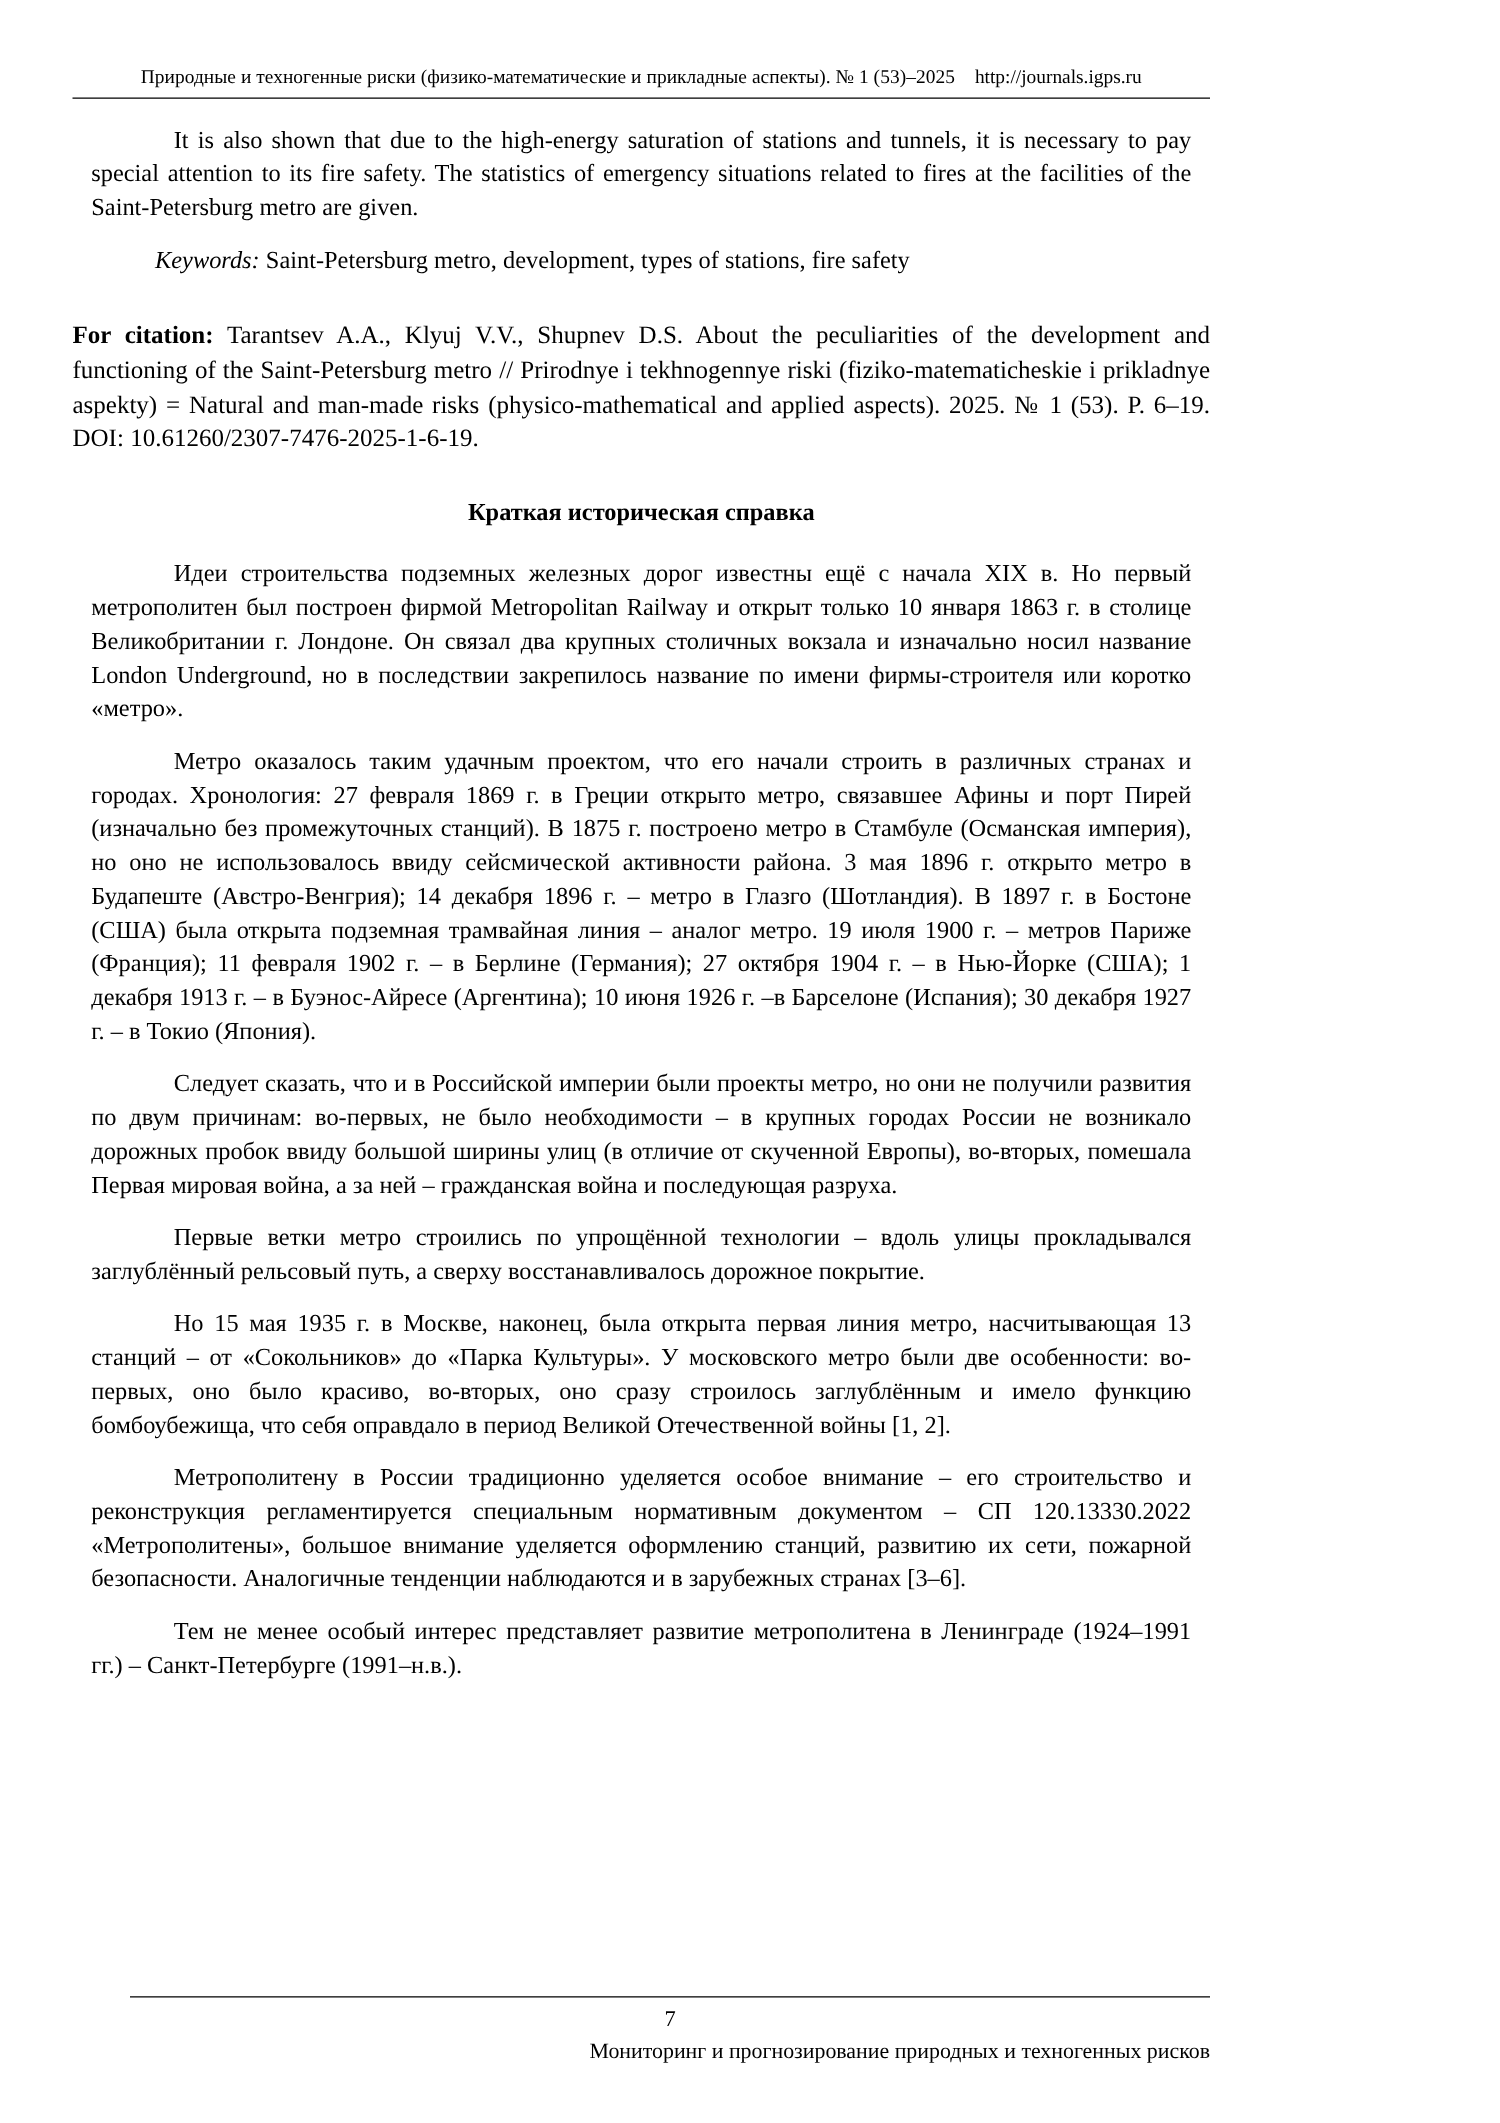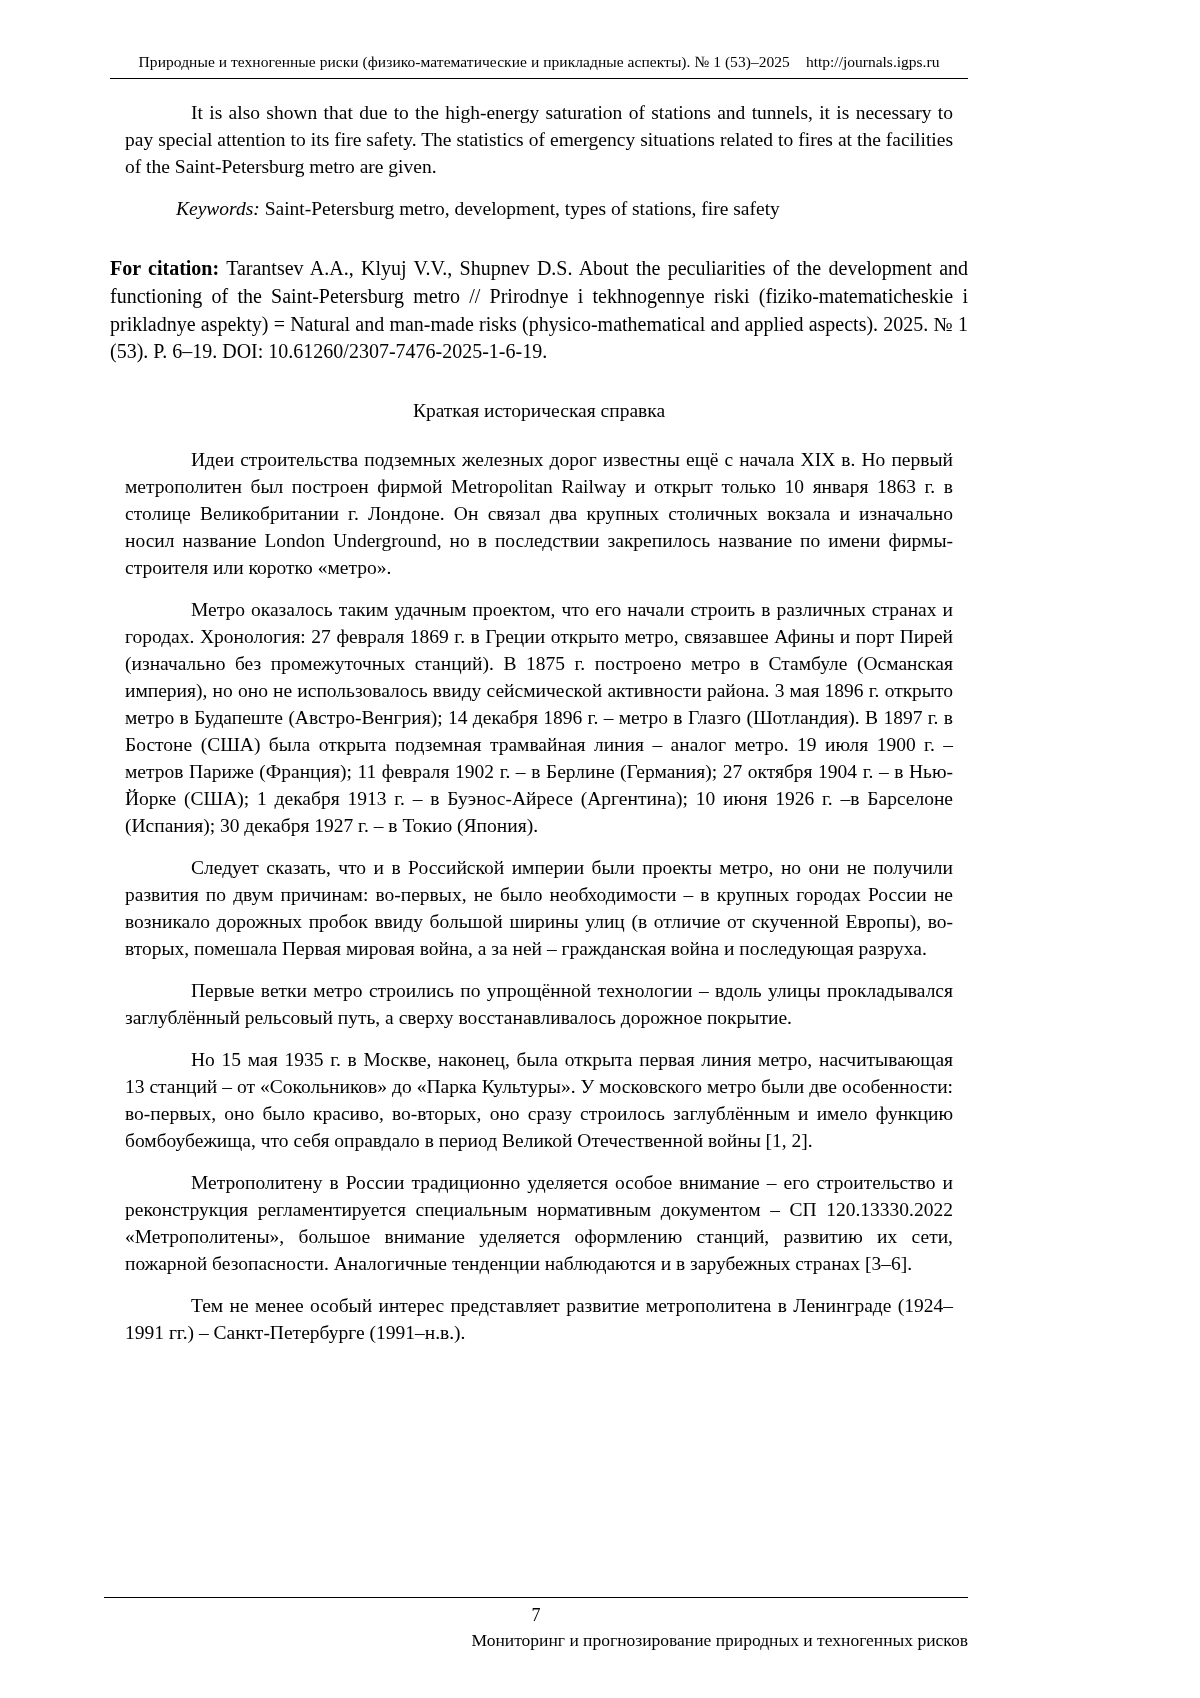--- a/index.html
+++ b/index.html
@@ -11,21 +11,21 @@
     width: 1200px;
     min-height: 1698px;
     font-family: "Liberation Serif", "DejaVu Serif", serif;
     color: #000000;
   }
   .page {
     position: relative;
     width: 1072px;
     min-height: 1698px;
     box-sizing: border-box;
-    padding: 52px 104px 0 110px;
+    padding: 52px 104px 0 58px;
   }
 
   
   .running-head {
     font-size: 15.5px;
     line-height: 1.25;
     text-align: center;
     letter-spacing: 0.05px;
     padding-bottom: 7px;
   }
@@ -67,21 +67,21 @@
     line-height: 1.385;
     text-align: justify;
     margin: 33px 0 0 0;
   }
   .citation .cit-label {
     font-weight: bold;
   }
 
   .section-title {
     font-size: 19.5px;
-    font-weight: normal;
+    font-weight: bold;
     text-align: center;
     margin: 34px 0 24px 0;
   }
 
   .para + .para {
     margin-top: 0;
   }
 
   
   .footer {

